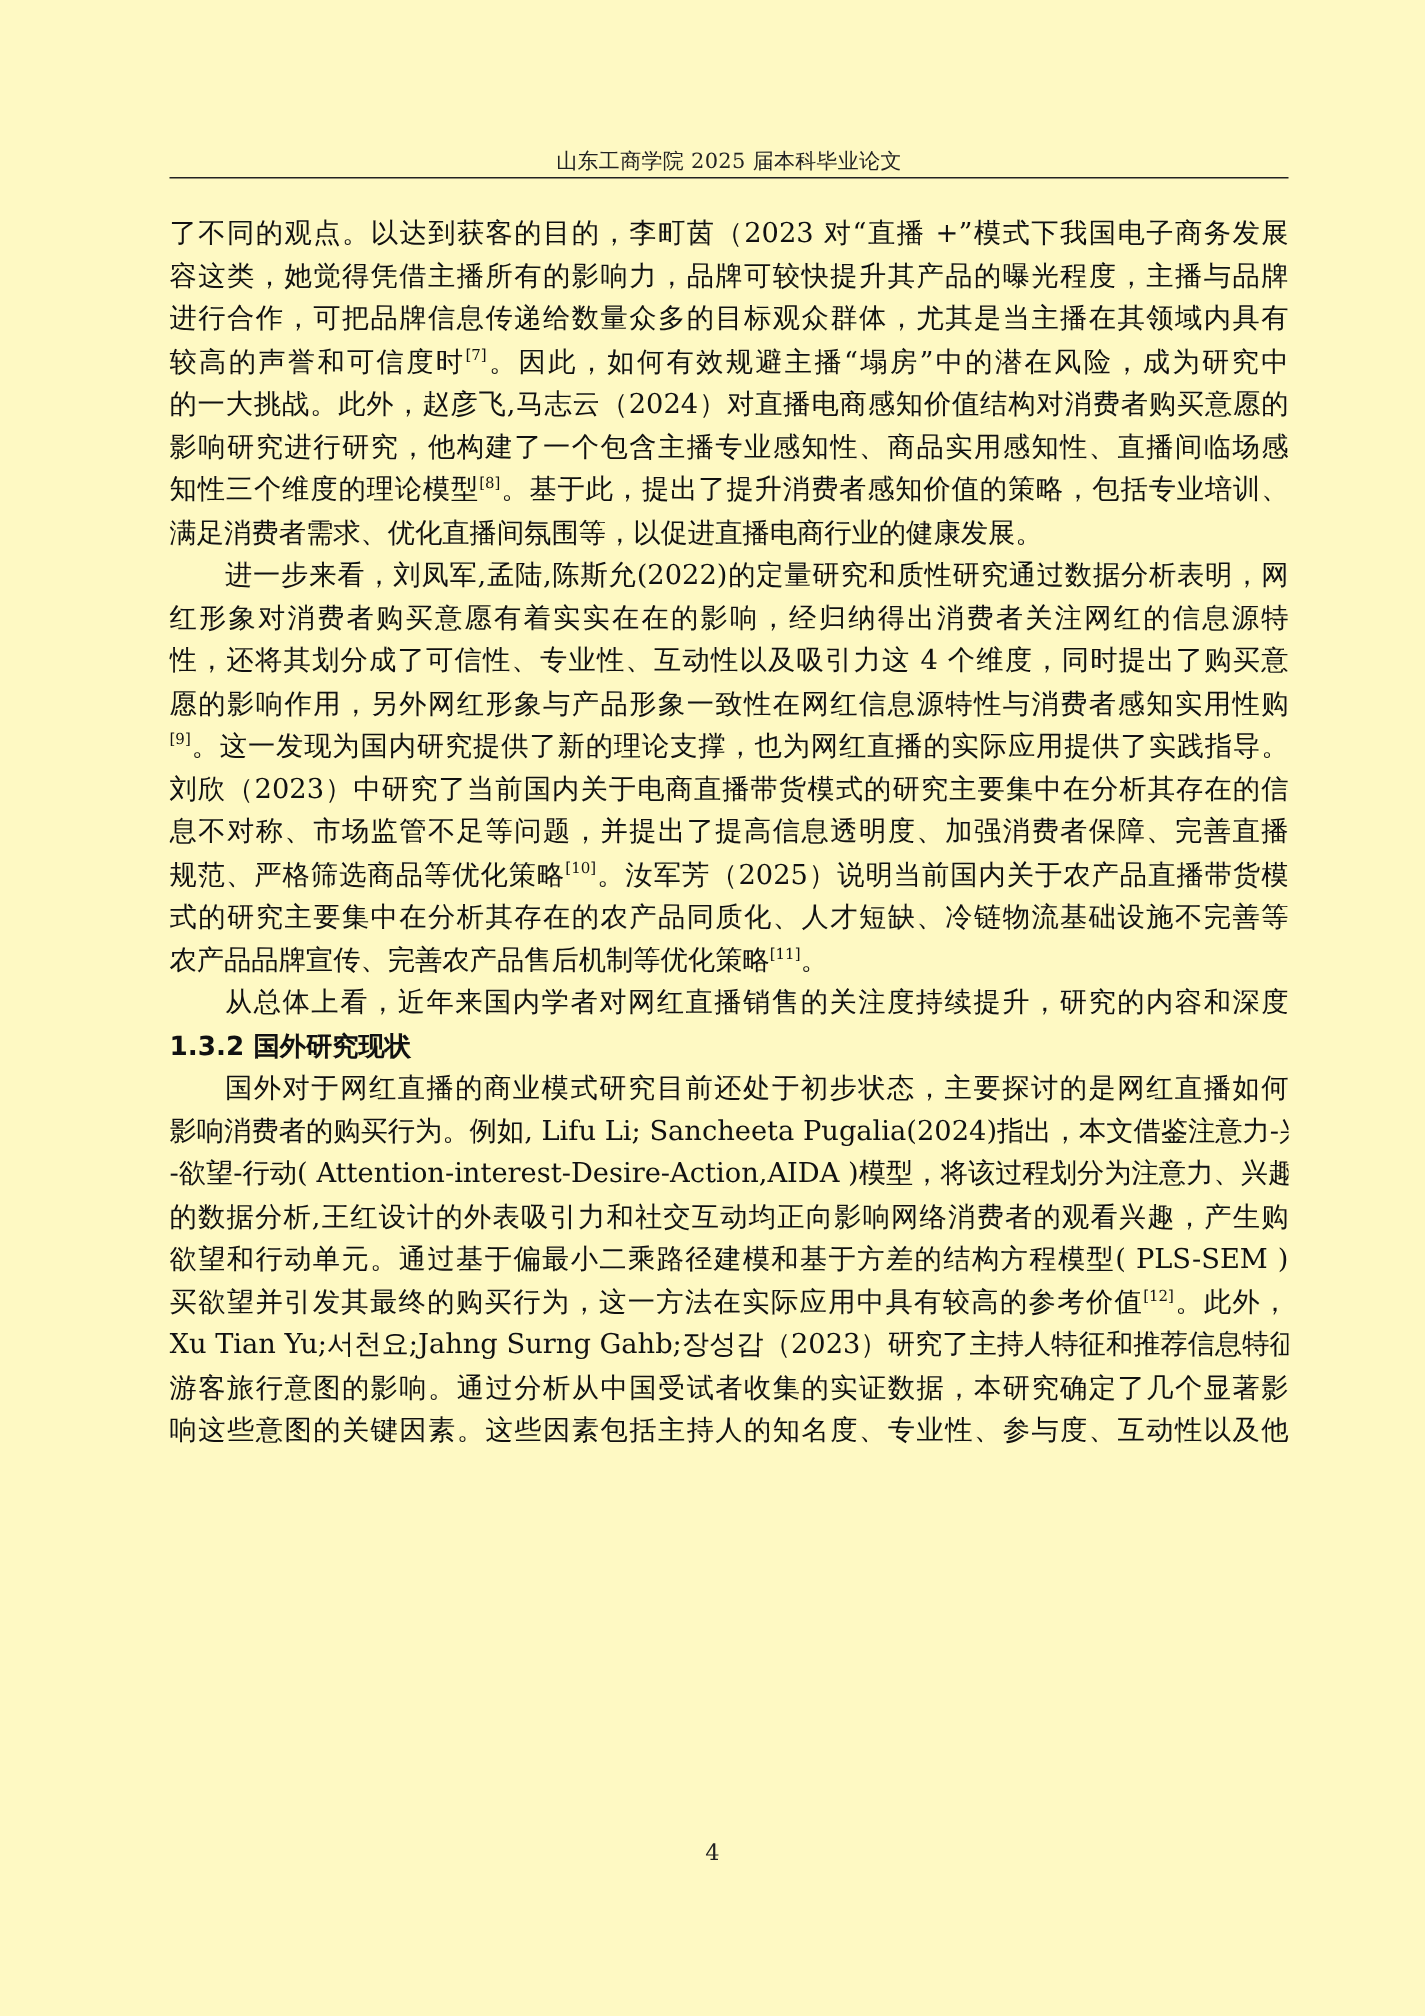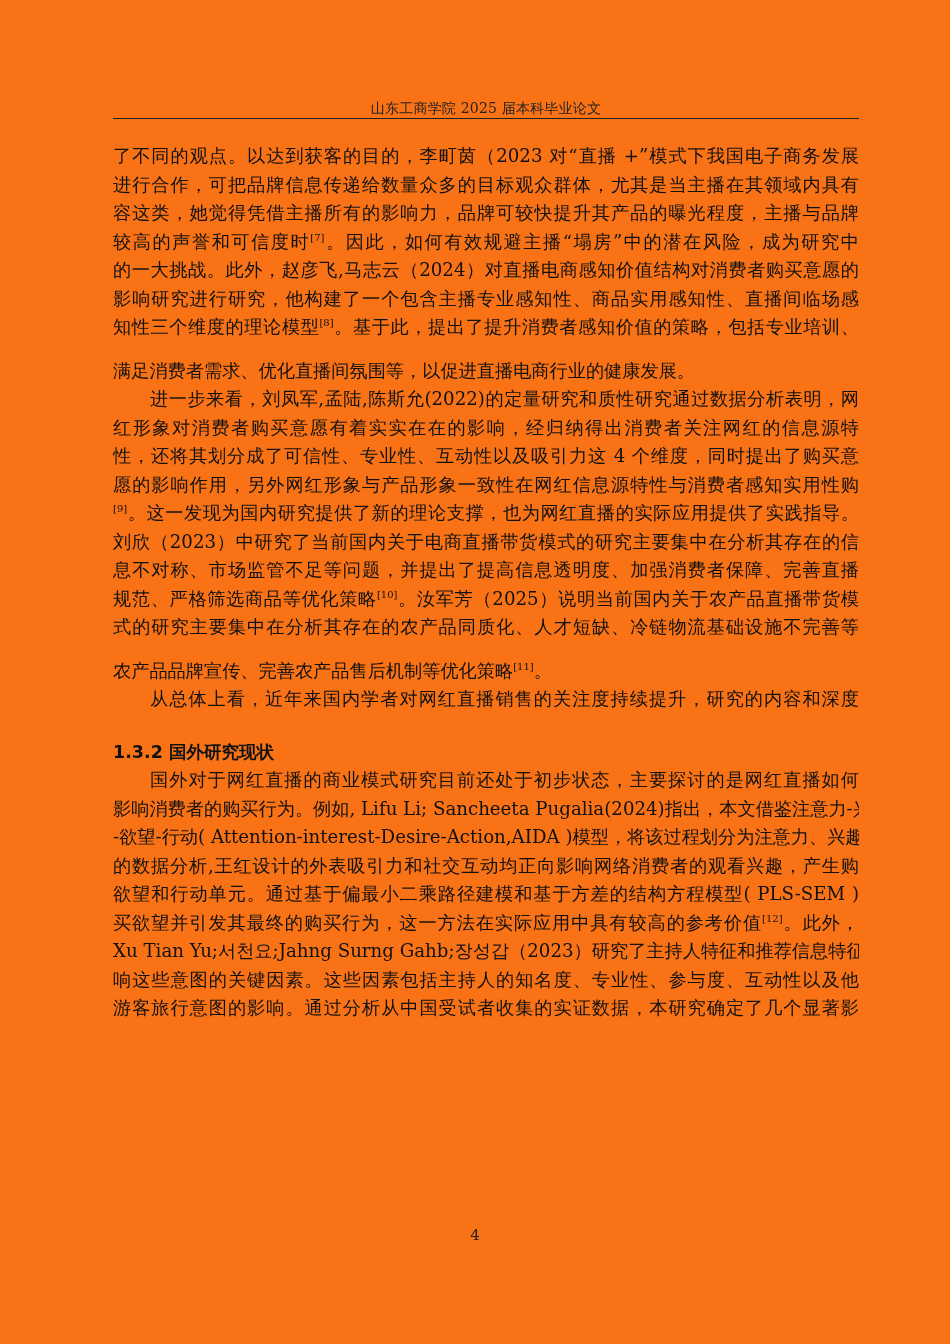--- a/index.html
+++ b/index.html
@@ -1,43 +1,43 @@
 <!DOCTYPE html>
 <html><head>
 <meta charset="utf-8">
 <style>
   html, body { margin: 0; padding: 0; background: #ffffff; }
   body { width: 950px; height: 1344px; position: relative; overflow: hidden;
          font-family: "DejaVu Serif", "Liberation Serif", serif; color: #111; }
-  .page { position: absolute; left: 0; top: 0; width: 950px; height: 1344px; background: #f97316; }
+  .page { position: absolute; left: 0; top: 0; width: 950px; height: 1344px; background: #fef9c3; }
   .header { position: absolute; left: 113px; top: 100px; width: 746px; text-align: center;
             font-size: 14px; line-height: 16px; color: #222; letter-spacing: 0.2px; }
   .header-rule { position: absolute; left: 113px; top: 118px; width: 746px; height: 0;
                  border-top: 1.3px solid #222; }
   .body { position: absolute; left: 113px; top: 142px; width: 746px; }
   .line { height: 28.5px; line-height: 28.5px; font-size: 18.2px; white-space: nowrap;
           text-align: justify; text-align-last: justify; overflow: hidden; }
-  .line.last { text-align-last: left; margin-top: 15px; }
+  .line.last { text-align-last: left; }
   .line.indent { padding-left: 37px; }
-  .line.heading { font-weight: bold; text-align-last: left; font-family: "DejaVu Sans", "Liberation Sans", sans-serif; font-size: 17.5px; margin-top: 24px; }
+  .line.heading { font-weight: bold; text-align-last: left; font-family: "DejaVu Sans", "Liberation Sans", sans-serif; font-size: 17.5px; }
   sup { font-size: 10px; line-height: 0; vertical-align: 7px; }
   .pageno { position: absolute; left: 0; width: 950px; top: 1226px; text-align: center;
             font-size: 15px; color: #222; }
 </style>
 </head>
 <body>
 
 <div class="page">
   <div class="header">山东工商学院 2025 届本科毕业论文</div>
   <div class="header-rule"></div>
 
   <div class="body" id="body">
       <div class="line"><span>了不同的观点。以达到获客的目的，李町茵（2023 对“直播 +”模式下我国电子商务发展</span></div>
+      <div class="line"><span>容这类，她觉得凭借主播所有的影响力，品牌可较快提升其产品的曝光程度，主播与品牌</span></div>
       <div class="line"><span>进行合作，可把品牌信息传递给数量众多的目标观众群体，尤其是当主播在其领域内具有</span></div>
-      <div class="line"><span>容这类，她觉得凭借主播所有的影响力，品牌可较快提升其产品的曝光程度，主播与品牌</span></div>
       <div class="line"><span>较高的声誉和可信度时</span><sup>[7]</sup><span>。因此，如何有效规避主播“塌房”中的潜在风险，成为研究中</span></div>
       <div class="line"><span>的一大挑战。此外，赵彦飞,马志云（2024）对直播电商感知价值结构对消费者购买意愿的</span></div>
       <div class="line"><span>影响研究进行研究，他构建了一个包含主播专业感知性、商品实用感知性、直播间临场感</span></div>
       <div class="line"><span>知性三个维度的理论模型</span><sup>[8]</sup><span>。基于此，提出了提升消费者感知价值的策略，包括专业培训、</span></div>
       <div class="line last"><span>满足消费者需求、优化直播间氛围等，以促进直播电商行业的健康发展。</span></div>
       <div class="line indent"><span>进一步来看，刘凤军,孟陆,陈斯允(2022)的定量研究和质性研究通过数据分析表明，网</span></div>
       <div class="line"><span>红形象对消费者购买意愿有着实实在在的影响，经归纳得出消费者关注网红的信息源特</span></div>
       <div class="line"><span>性，还将其划分成了可信性、专业性、互动性以及吸引力这 4 个维度，同时提出了购买意</span></div>
       <div class="line"><span>愿的影响作用，另外网红形象与产品形象一致性在网红信息源特性与消费者感知实用性购</span></div>
       <div class="line"><span></span><sup>[9]</sup><span>。这一发现为国内研究提供了新的理论支撑，也为网红直播的实际应用提供了实践指导。</span></div>
@@ -48,18 +48,18 @@
       <div class="line last"><span>农产品品牌宣传、完善农产品售后机制等优化策略</span><sup>[11]</sup><span>。</span></div>
       <div class="line indent"><span>从总体上看，近年来国内学者对网红直播销售的关注度持续提升，研究的内容和深度</span></div>
       <div class="line heading"><span>1.3.2  国外研究现状</span></div>
       <div class="line indent"><span>国外对于网红直播的商业模式研究目前还处于初步状态，主要探讨的是网红直播如何</span></div>
       <div class="line"><span>影响消费者的购买行为。例如, Lifu Li; Sancheeta Pugalia(2024)指出，本文借鉴注意力-兴趣</span></div>
       <div class="line"><span>-欲望-行动( Attention-interest-Desire-Action,AIDA )模型，将该过程划分为注意力、兴趣、</span></div>
       <div class="line"><span>的数据分析,王红设计的外表吸引力和社交互动均正向影响网络消费者的观看兴趣，产生购</span></div>
       <div class="line"><span>欲望和行动单元。通过基于偏最小二乘路径建模和基于方差的结构方程模型( PLS-SEM )</span></div>
       <div class="line"><span>买欲望并引发其最终的购买行为，这一方法在实际应用中具有较高的参考价值</span><sup>[12]</sup><span>。此外，</span></div>
       <div class="line"><span>Xu Tian Yu;서천요;Jahng Surng Gahb;장성갑（2023）研究了主持人特征和推荐信息特征对</span></div>
+      <div class="line"><span>游客旅行意图的影响。通过分析从中国受试者收集的实证数据，本研究确定了几个显著影</span></div>
       <div class="line"><span>响这些意图的关键因素。这些因素包括主持人的知名度、专业性、参与度、互动性以及他</span></div>
-      <div class="line"><span>游客旅行意图的影响。通过分析从中国受试者收集的实证数据，本研究确定了几个显著影</span></div>
     </div>
 
   <div class="pageno">4</div>
 </div>
 
 </body></html>

